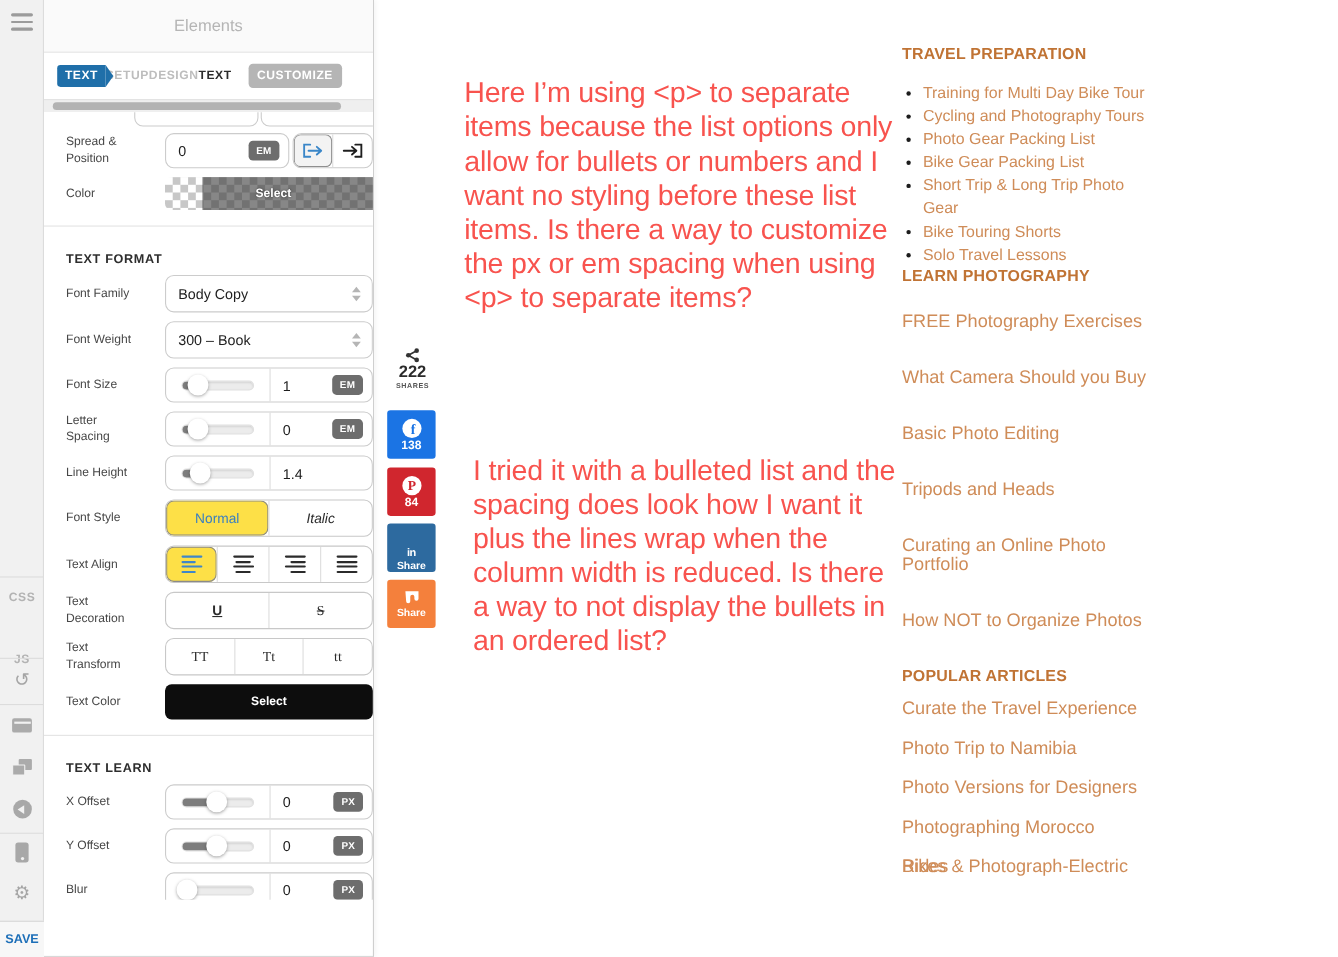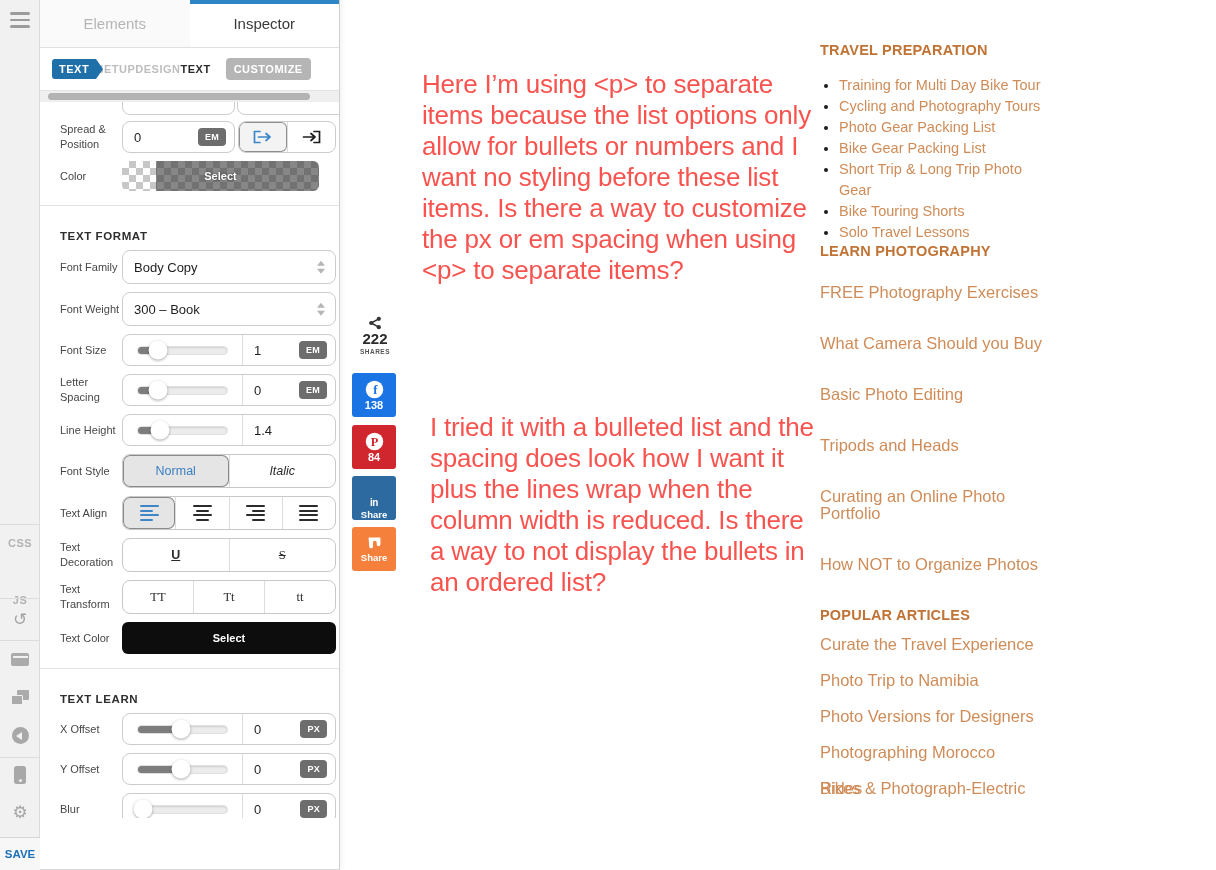--- a/index.html
+++ b/index.html
@@ -54,21 +54,21 @@
                letter-spacing:.5px; padding:5px 8px; border-radius:4px; cursor:pointer; }
   #scrollstrip { height:12px; background:#efefef; border-top:1px solid #e3e3e3; position:relative; }
   #scrollstrip .bar { position:absolute; left:8px; top:2px; height:7px; width:262px; background:#b3b3b3; border-radius:4px; }
 
   #pcontent { position:relative; height:716px; overflow:hidden; background:#fff; }
   .partial-row { position:relative; height:14px; }
   .partial-row div { position:absolute; top:-8px; height:21px; border:1px solid #ccc; border-radius:8px; background:#fff; }
   .partial-row .p1 { left:82px; width:113px; }
   .partial-row .p2 { left:197px; width:137px; }
 
-  .row { display:flex; align-items:center; margin-top:8px; padding-left:20px; }
+  .row { display:flex; align-items:center; margin-top:8px; padding-left:20px;gap:28px; }
   .rlabel { width:62px; font-size:11px; color:#474747; line-height:1.35; flex-shrink:0; }
   .rctl { width:214px; display:flex; }
   .ctl-box { border:1px solid #ccc; border-radius:8px; background:#fff; height:32px; display:flex;
              align-items:center; width:100%; position:relative; }
   .val { font-size:13px; color:#1e1e1e; padding-left:11px; }
   .unit { margin-left:auto; margin-right:8px; background:#6d6d6d; color:#fff; font-size:9px;
           font-weight:bold; letter-spacing:.3px; padding:4px 7px; border-radius:4px; }
   .selectbox { border:1px solid #ccc; border-radius:8px; height:34px; width:100%; display:flex;
                align-items:center; padding-left:11px; font-size:13px; color:#1e1e1e; position:relative; cursor:pointer; }
   .updown { position:absolute; right:10px; top:50%; transform:translateY(-50%); }
@@ -89,21 +89,21 @@
            border-radius:5px; box-shadow:inset 0 1px 2px rgba(0,0,0,.12); cursor:pointer; }
   .fill { position:absolute; left:0; top:0; bottom:0; background:#7d7d7d; border-radius:5px; }
   .knob { position:absolute; top:50%; transform:translate(-50%,-50%); width:19px; height:19px;
           background:#fff; border-radius:50%; box-shadow:0 1px 3px rgba(0,0,0,.35); cursor:pointer; }
   .val-cell { width:92px; flex-shrink:0; display:flex; align-items:center; height:100%; }
 
   .seg { border:1px solid #c8c8c8; border-radius:8px; height:34px; width:100%; display:flex; overflow:hidden; }
   .seg .cell { flex:1; display:flex; align-items:center; justify-content:center; font-size:12.5px;
                color:#2b2b2b; cursor:pointer; }
   .seg .cell + .cell { border-left:1px solid #ddd; }
-  .seg .cell.sel { background:#e5e5e5; box-shadow:inset 0 0 0 1px #8a8a8a; border-radius:7px; color:#3a7fc1; }
+  .seg .cell.sel { background:#fde047; box-shadow:inset 0 0 0 1px #8a8a8a; border-radius:7px; color:#3a7fc1; }
   .it { font-style:italic; }
   .u-dec { text-decoration:underline; font-weight:bold; font-size:14px; }
   .s-dec { text-decoration:line-through; font-family:"Liberation Serif",serif; font-size:15px; }
   .tt { font-family:"Liberation Serif",serif; font-size:16px; }
   .ali { display:flex; flex-direction:column; gap:2.5px; width:19px; }
   .ali span { height:2.2px; background:currentColor; border-radius:1px; }
   .ali.left { align-items:flex-start; } .ali.center { align-items:center; }
   .ali.right { align-items:flex-end; } .ali.just { align-items:stretch; }
   .ali .short { width:70%; } .ali .long { width:100%; }
   .ali-blue { color:#3f86c9; } .ali-dark { color:#2b2b2b; }
@@ -190,21 +190,20 @@
           <i></i>
         </div>
       </div>
     <div class="rail-ic ic-gear" style="top:804px">⚙</div>
     <div id="save-btn">SAVE</div>
   </aside>
 
   <section id="panel">
     <div id="tabbar">
       <div class="tab">Elements</div>
-      <div class="tab active">Inspector</div>
     </div>
     <div id="subtabs">
       <div class="crumb-tag">TEXT</div>
       <div class="crumb">SETUP</div>
       <div class="crumb">DESIGN</div>
       <div class="crumb current">TEXT</div>
       <div class="crumb-btn">CUSTOMIZE</div>
     </div>
     <div id="scrollstrip">
       <div class="bar"></div>

